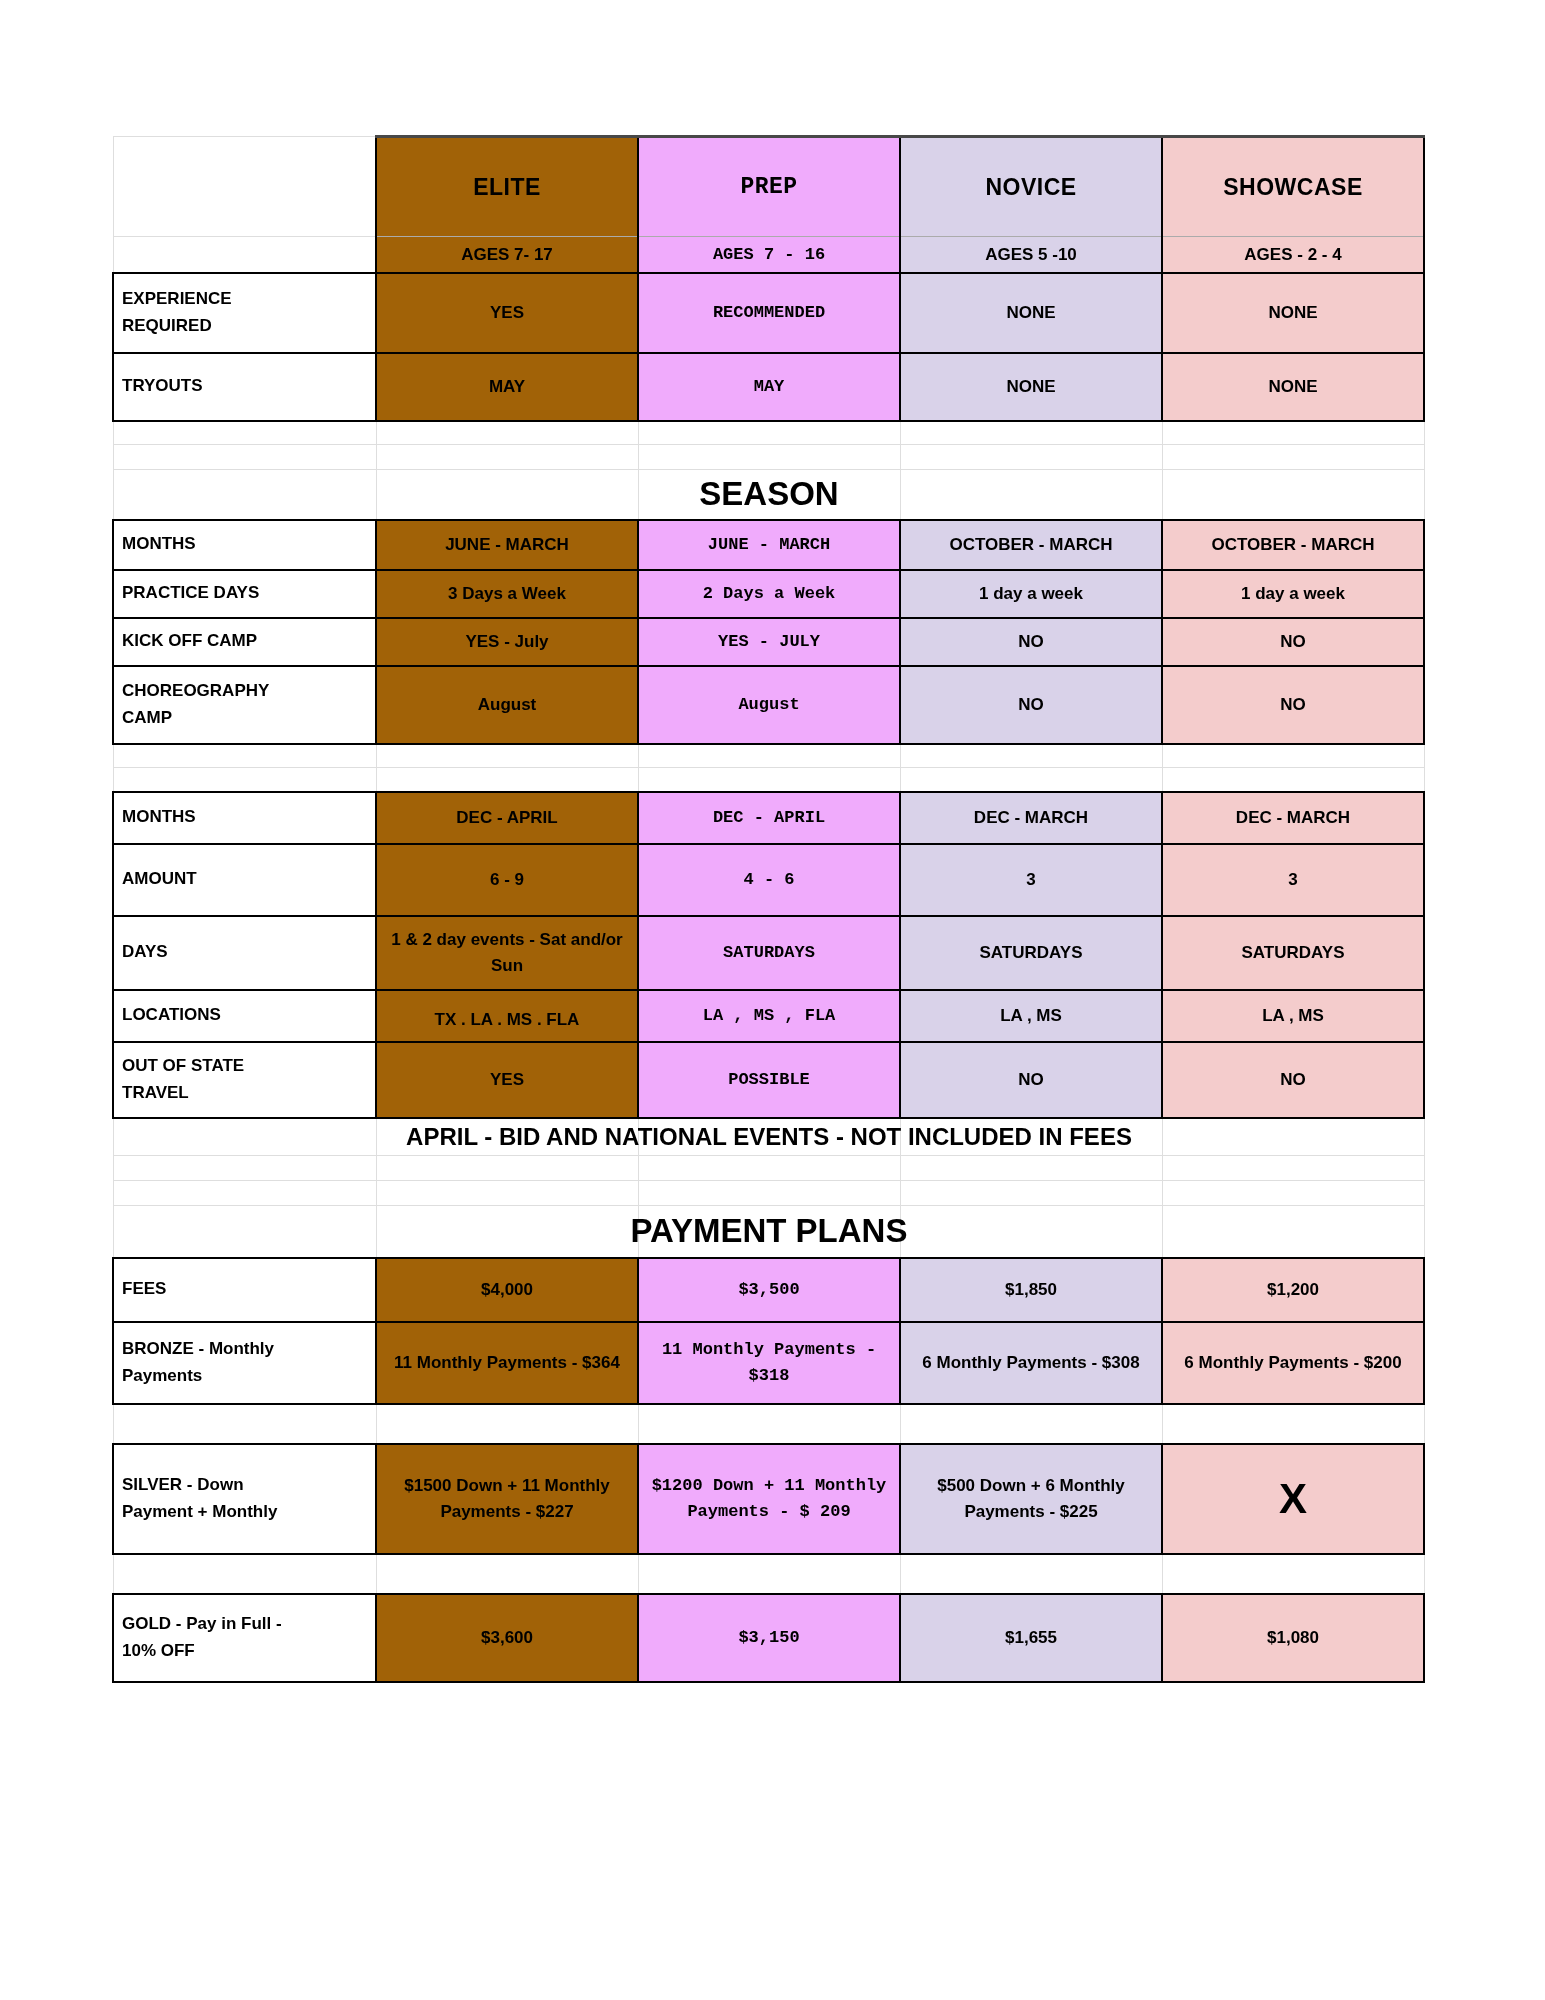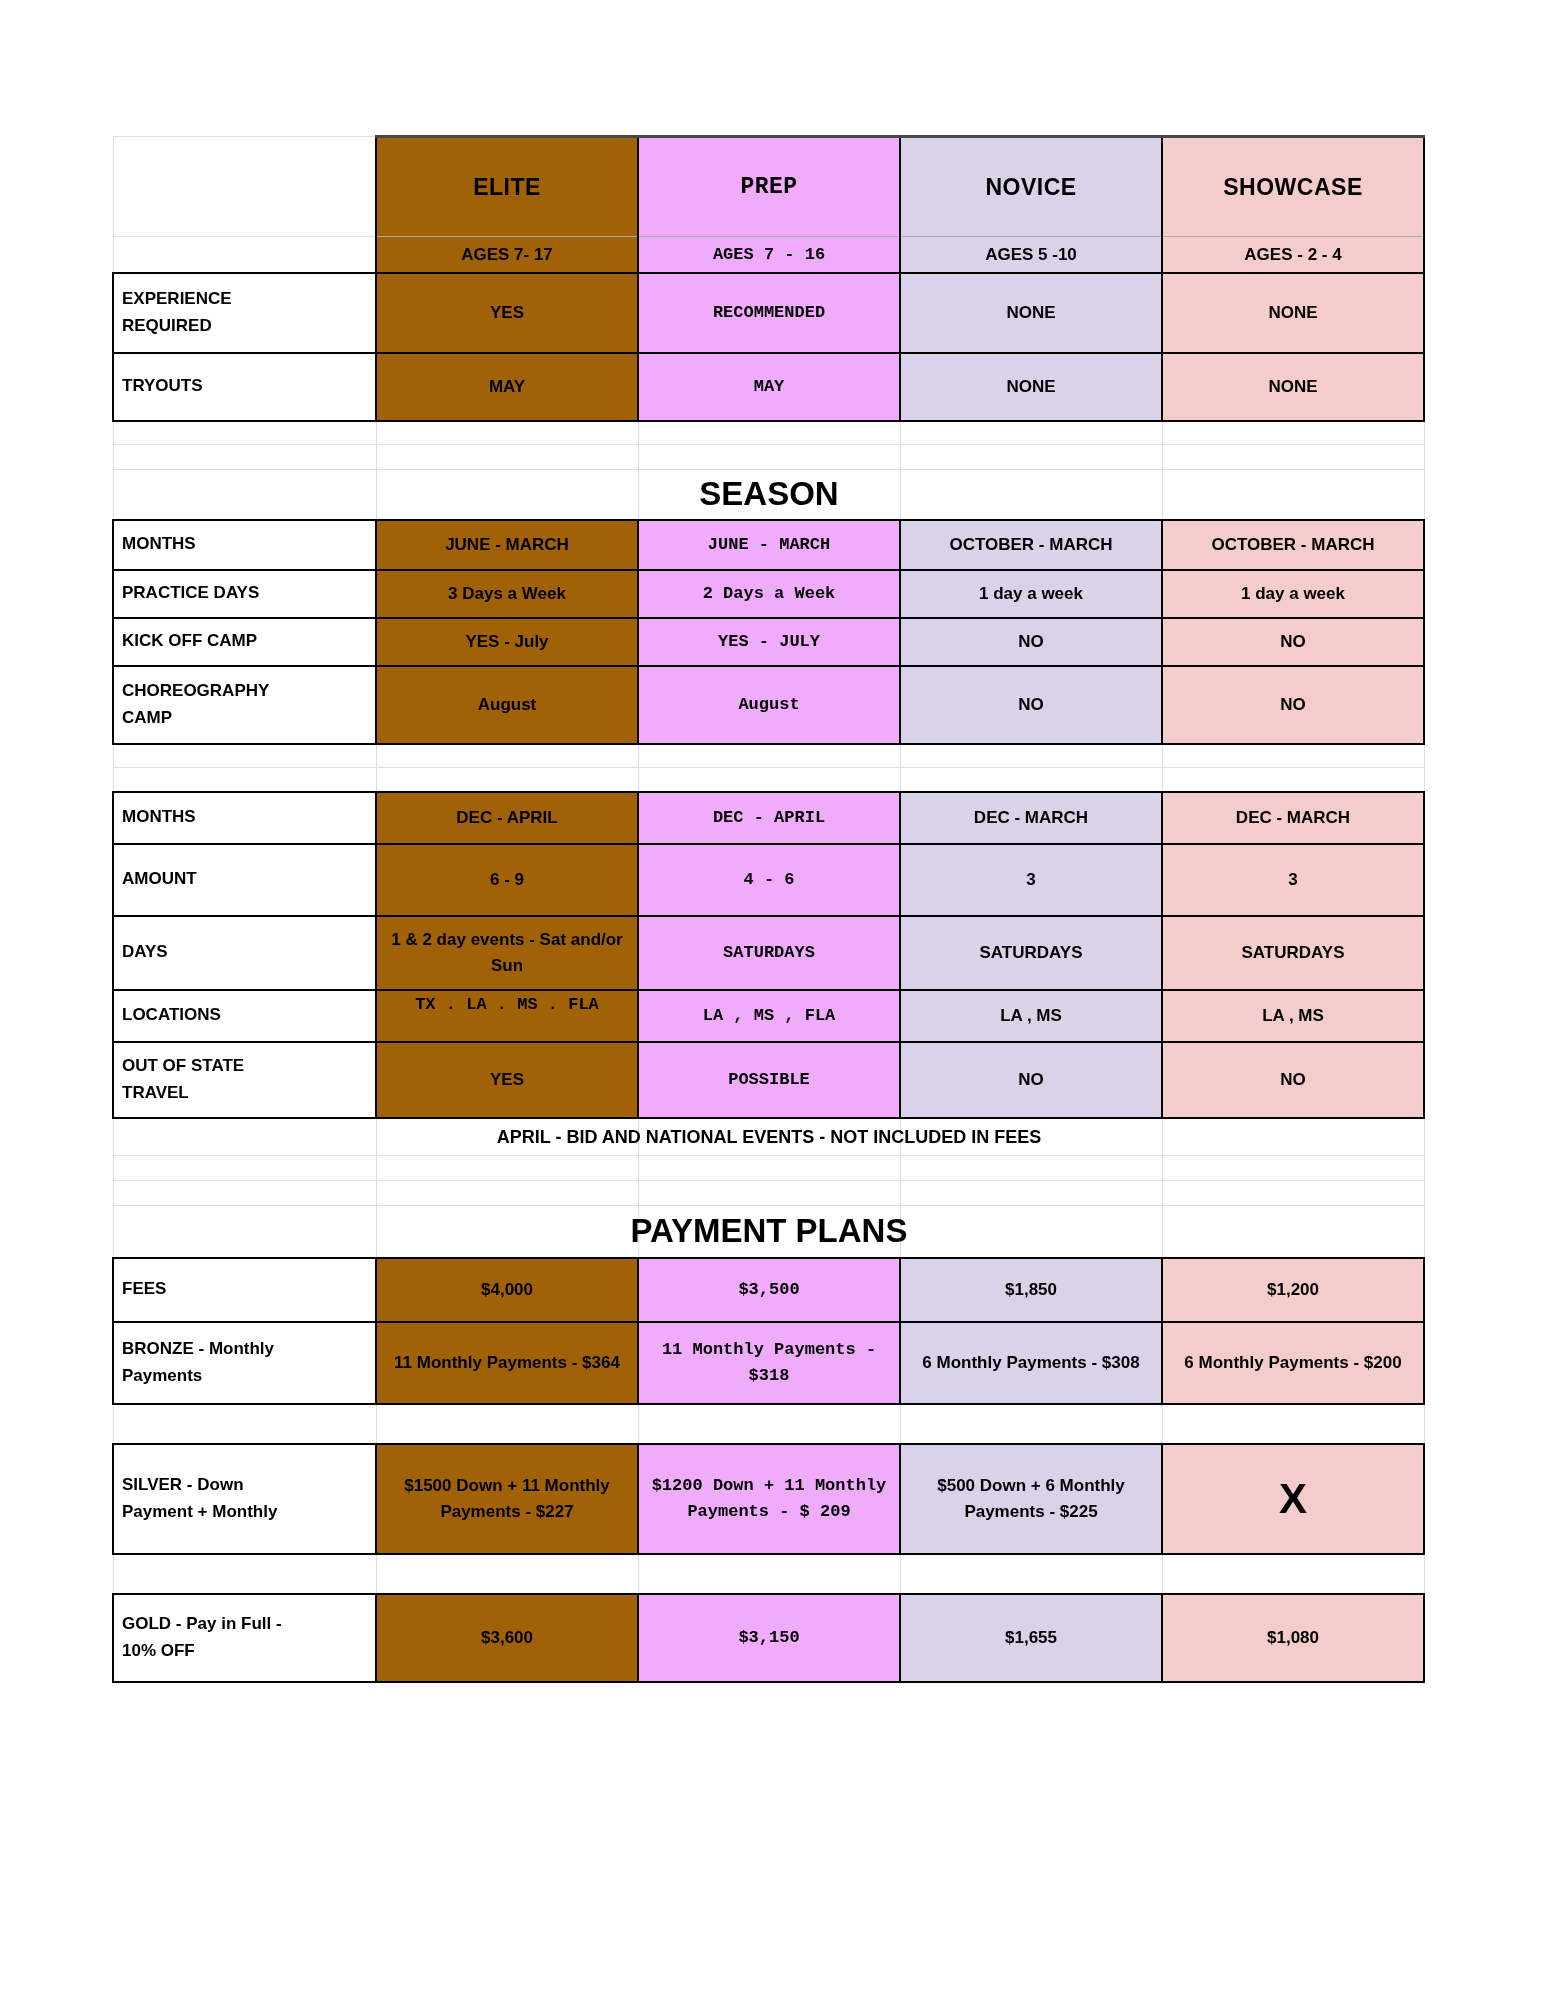--- a/index.html
+++ b/index.html
@@ -22,22 +22,22 @@
   .tier{border:2px solid #000000;border-top:3px solid #484848;border-bottom:1px solid #ababab;
         font-size:23px;letter-spacing:.5px;}
   .agec{border:2px solid #000000;border-top:1px solid #ababab;font-size:17px;}
   
   .lbl{text-align:left;padding:0 85px 0 8px;line-height:1.55;}
   
   .tc{position:relative;}
   .tc .big{position:absolute;left:50%;top:50%;transform:translate(-50%,-50%);
            white-space:nowrap;font-weight:bold;font-size:33px;text-align:right;}
   .tc .note{position:absolute;left:50%;top:50%;transform:translate(-50%,-50%);
-            white-space:nowrap;font-weight:bold;font-size:18px;}
-  .topalign{vertical-align:top;line-height:1.15;padding-top:4px;white-space:nowrap;font-family:Liberation Mono, monospace;}
+            white-space:nowrap;font-weight:bold;font-size:24px;}
+  .topalign{vertical-align:top;line-height:1.15;padding-top:19px;white-space:nowrap;}
   .xbig{font-size:42px;line-height:1;}
 </style>
 </head>
 <body>
 
 <div class="sheet">
 <table>
   <colgroup>
     <col class="c-lbl">
         <col class="c-data">

